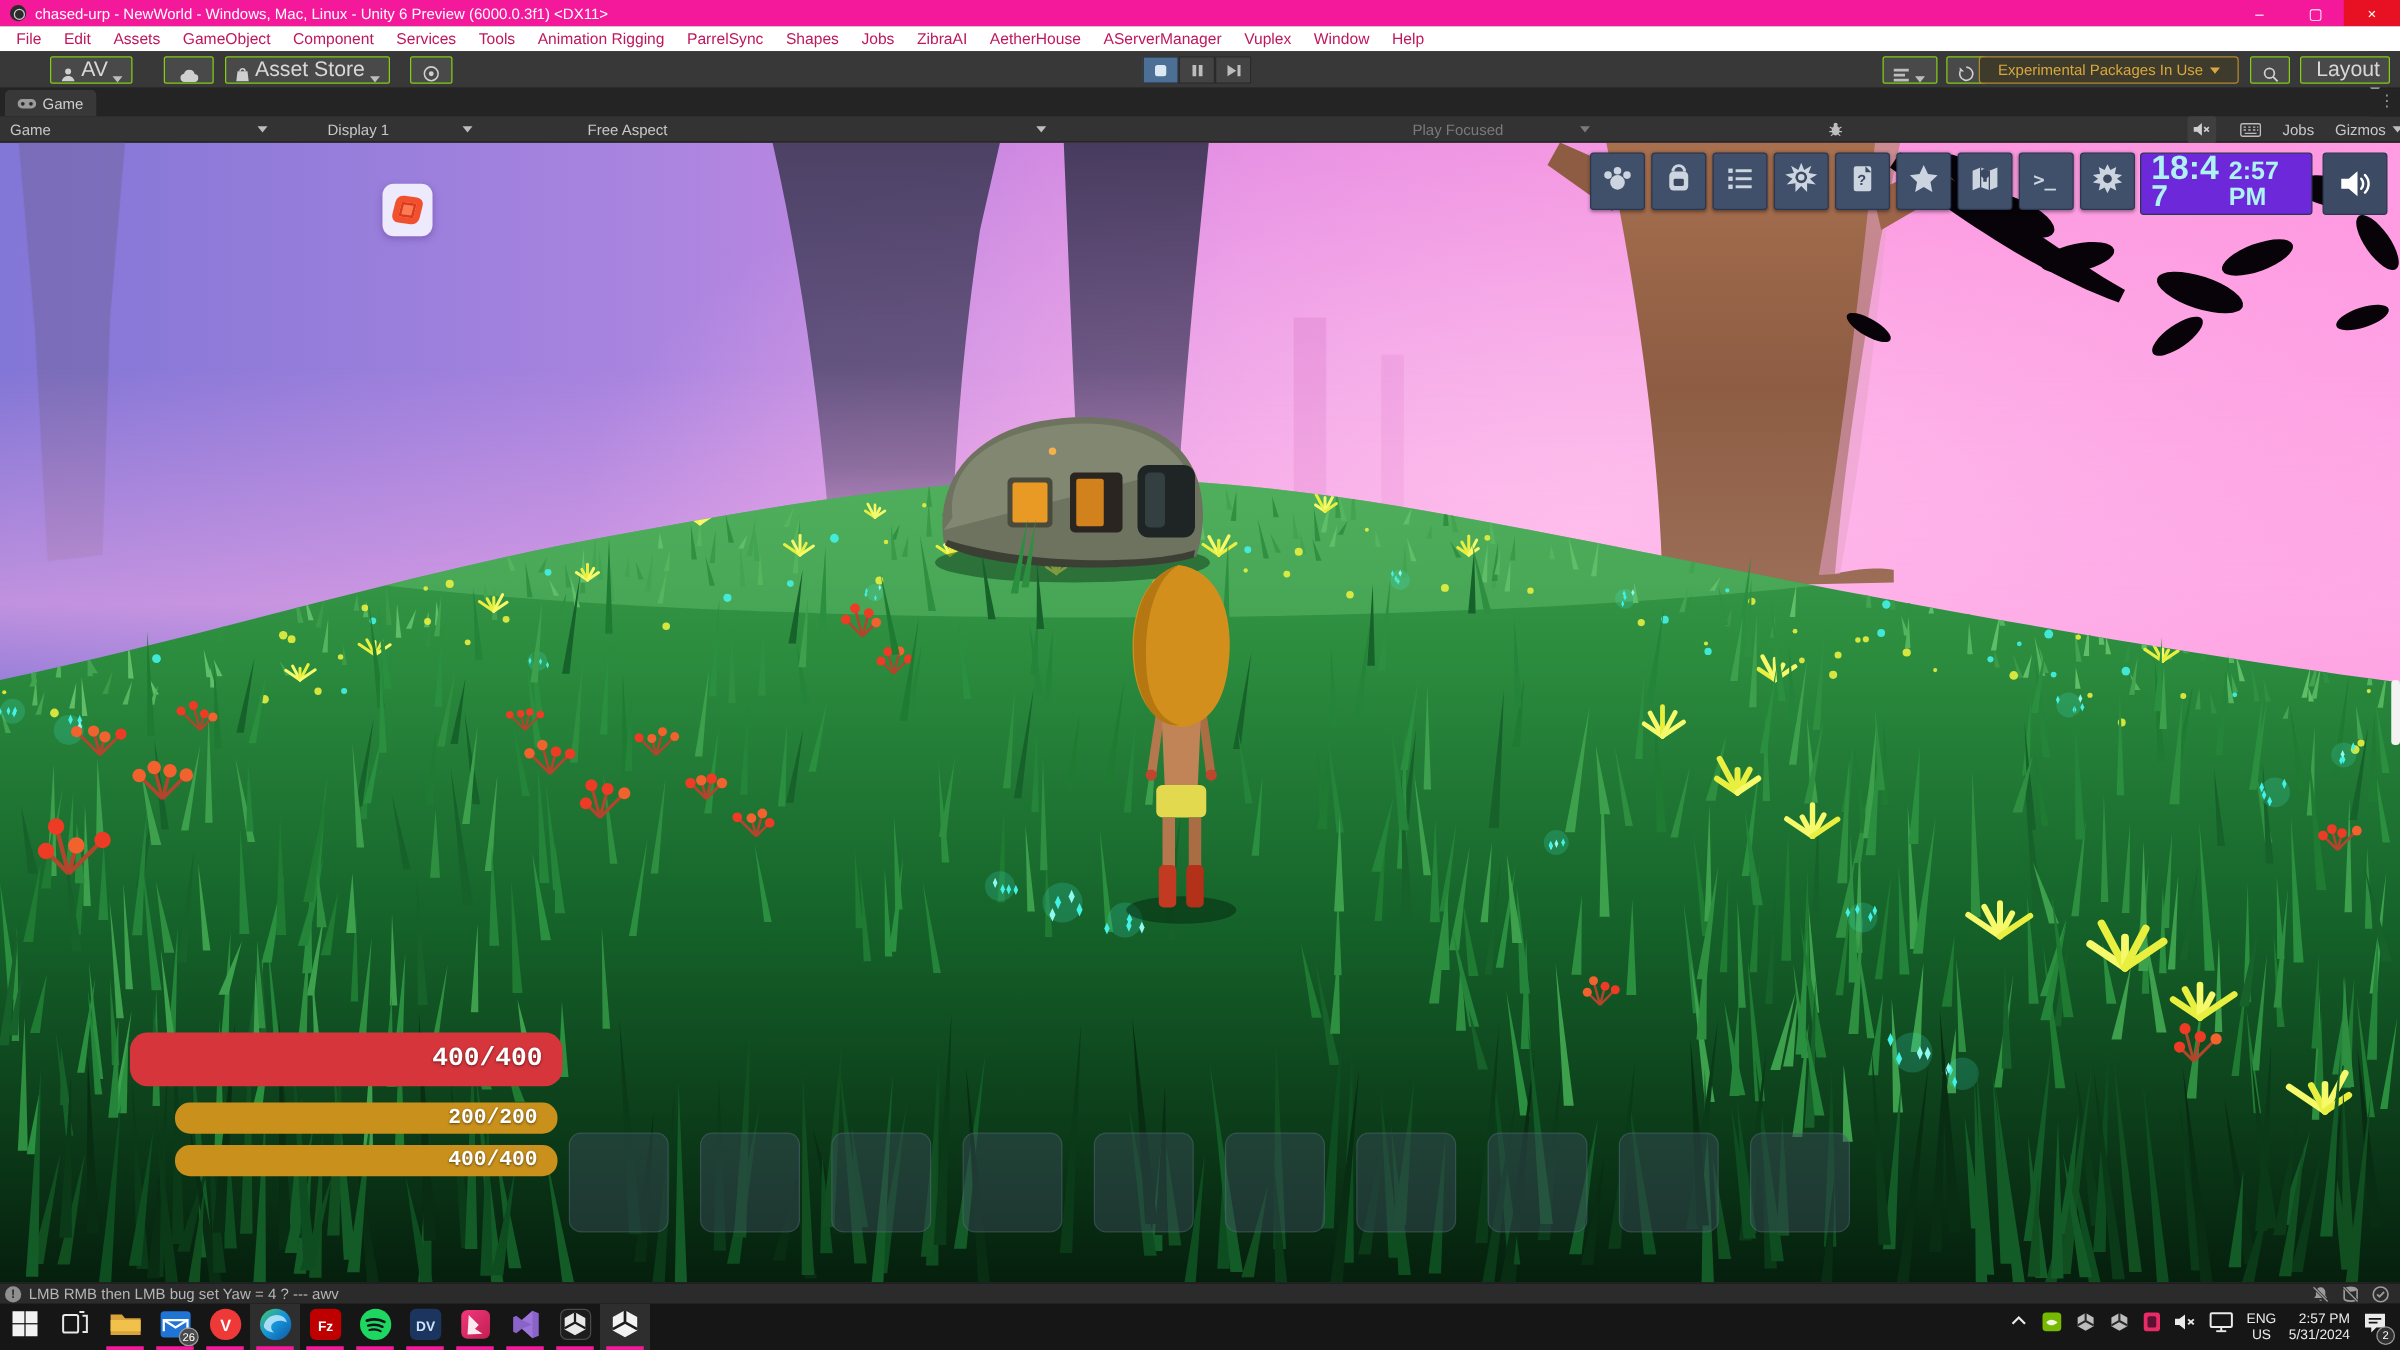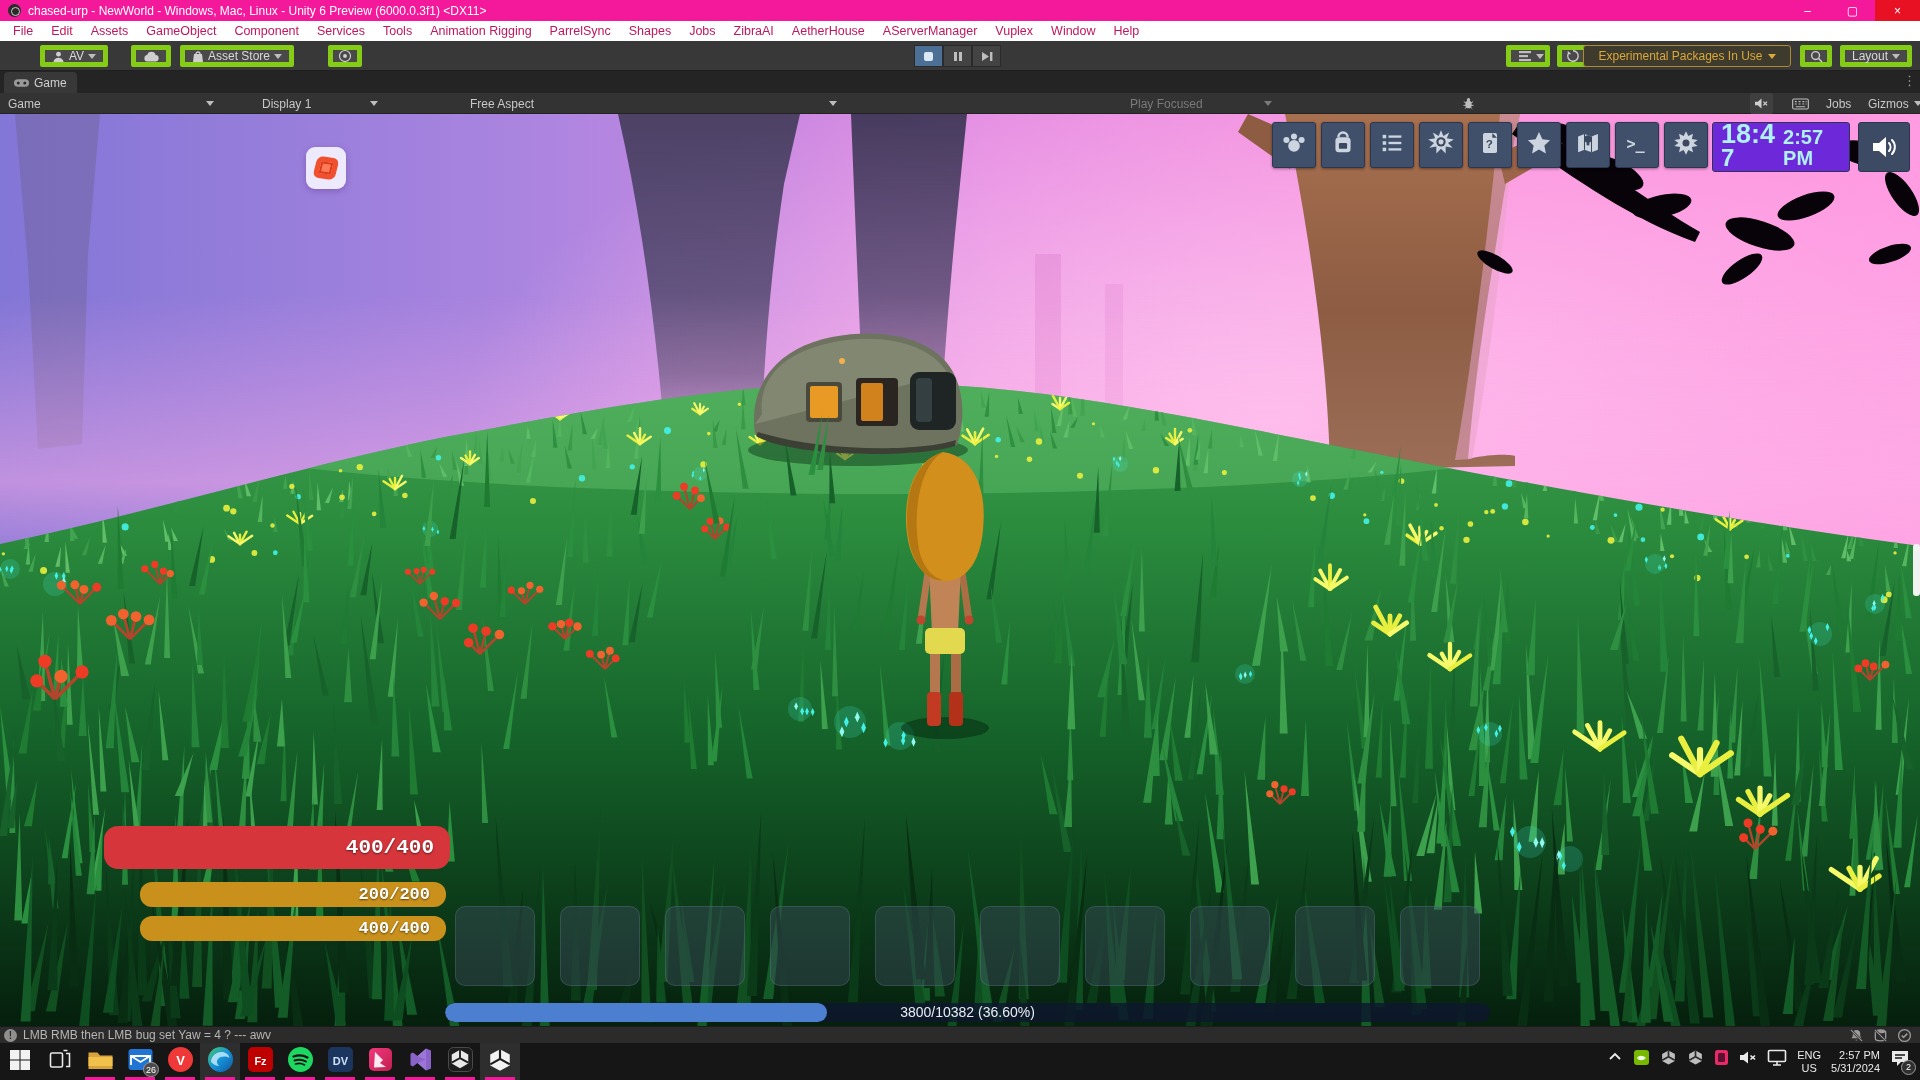--- a/index.html
+++ b/index.html
@@ -14,21 +14,21 @@
   .win-controls { margin-left:auto; display:flex; height:21px; }
   .win-btn { width:45px; height:21px; display:flex; align-items:center; justify-content:center; color:#fff; font-size:12px; }
   .win-btn.close { background:#e81123; }
 
   
   .menubar { position:absolute; left:0; top:21px; width:1920px; height:20px; background:#ffffff; display:flex; align-items:center; padding-left:4px; }
   .menu-item { font-size:12.5px; color:#be185d; padding:4px 9px; line-height:20px; }
 
   
   .toolbar { position:absolute; left:0; top:41px; width:1920px; height:30px; background:#383838; border-bottom:1px solid #1f1f1f; }
-  .tb-btn { position:absolute; top:4px; height:22px; background:#494949; border:5px solid #84cc16; border-radius:2px; color:#d8d8d8; font-size:12px; display:flex; align-items:center; gap:4px; padding:0 7px; }
+  .tb-btn { position:absolute; top:4px; height:22px; background:#494949; border:1px solid #84cc16; border-radius:2px; color:#d8d8d8; font-size:17px; display:flex; align-items:flex-end; gap:4px; padding:0 7px; }
   .tb-btn svg { flex:none; }
   .caret { display:inline-block; width:0; height:0; border-left:4px solid transparent; border-right:4px solid transparent; border-top:5px solid #bdbdbd; }
   .playbar { position:absolute; left:914px; top:4px; display:flex; }
   .play-btn { width:29px; height:22px; background:#434343; border:1px solid #2a2a2a; display:flex; align-items:center; justify-content:center; }
   .play-btn.active { background:#4c6f96; }
   .exp-pkg { position:absolute; left:1583px; top:4px; width:208px; height:22px; border:1px solid #b08a2e; border-radius:3px; color:#d8a83c; font-size:12px; display:flex; align-items:center; justify-content:center; gap:5px; background:#3e3a2c; }
   .exp-pkg .caret { border-top-color:#d8a83c; }
 
   
   .tabbar { position:absolute; left:0; top:71px; width:1920px; height:22px; background:#242424; }
@@ -190,21 +190,21 @@
     <div class="exp-pkg">
       <span>Experimental Packages In Use</span>
         <span class="caret"></span>
     </div>
     <div class="tb-btn" style="left:1800px; width:32px; justify-content:center;">
       <svg width="13" height="13" viewBox="0 0 14 14">
           <circle cx="6" cy="6" r="4.2" fill="none" stroke="#cfcfcf" stroke-width="1.5"></circle>
           <line x1="9.2" y1="9.2" x2="13" y2="13" stroke="#cfcfcf" stroke-width="1.6"></line>
         </svg>
     </div>
-    <div class="tb-btn" style="left:1840px; width:72px; justify-content:space-between;">
+    <div class="tb-btn" style="left:1840px; width:72px; justify-content:space-between;flex-direction:column;">
       <span>Layout</span>
         <span class="caret"></span>
     </div>
   </div>
 
   <div class="tabbar">
     <div class="tab">
       <svg width="15" height="10" viewBox="0 0 16 10">
           <rect x="0" y="1" width="16" height="8" rx="4" fill="#9a9a9a"></rect>
           <circle cx="4.5" cy="5" r="1.6" fill="#2a2a2a"></circle>
@@ -1745,24 +1745,20 @@
         <div class="slot"></div>
         <div class="slot"></div>
         <div class="slot"></div>
         <div class="slot"></div>
         <div class="slot"></div>
         <div class="slot"></div>
         <div class="slot"></div>
         <div class="slot"></div>
       </div>
 
-    <div class="xpbar">
-      <div class="xpfill" id="xpfill" style="width: 36.6%;"></div>
-      <div class="xptext">3800/10382 (36.60%)</div>
-    </div>
 
     <div class="scroll-sliver"></div>
   </div>
 
   <div class="statusbar">
     <div class="status-warn">!</div>
     <span>LMB RMB then LMB bug set Yaw = 4 ? --- awv</span>
     <div class="status-icons">
       <svg width="15" height="15" viewBox="0 0 16 16">
           <path d="M8 2a4 4 0 0 1 4 4v3l1.5 2h-11L4 9V6a4 4 0 0 1 4-4z" fill="#9a9a9a"></path>

